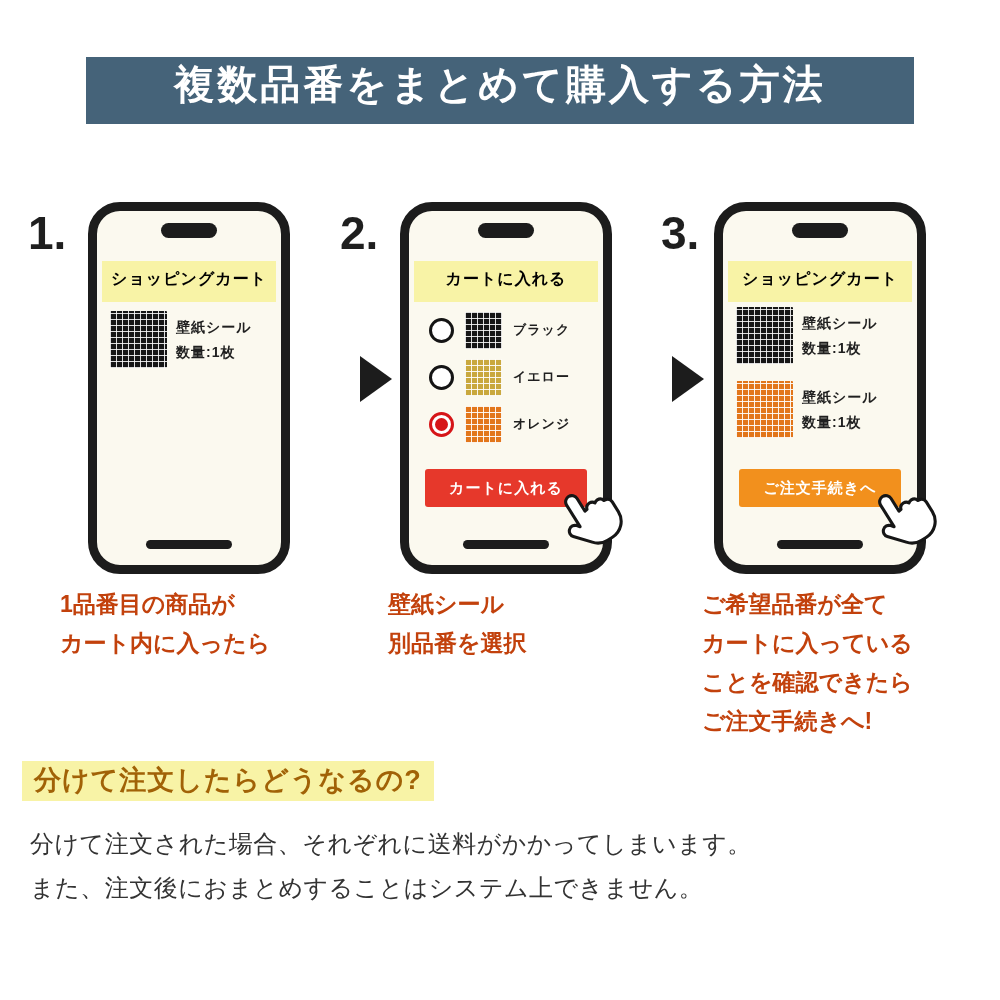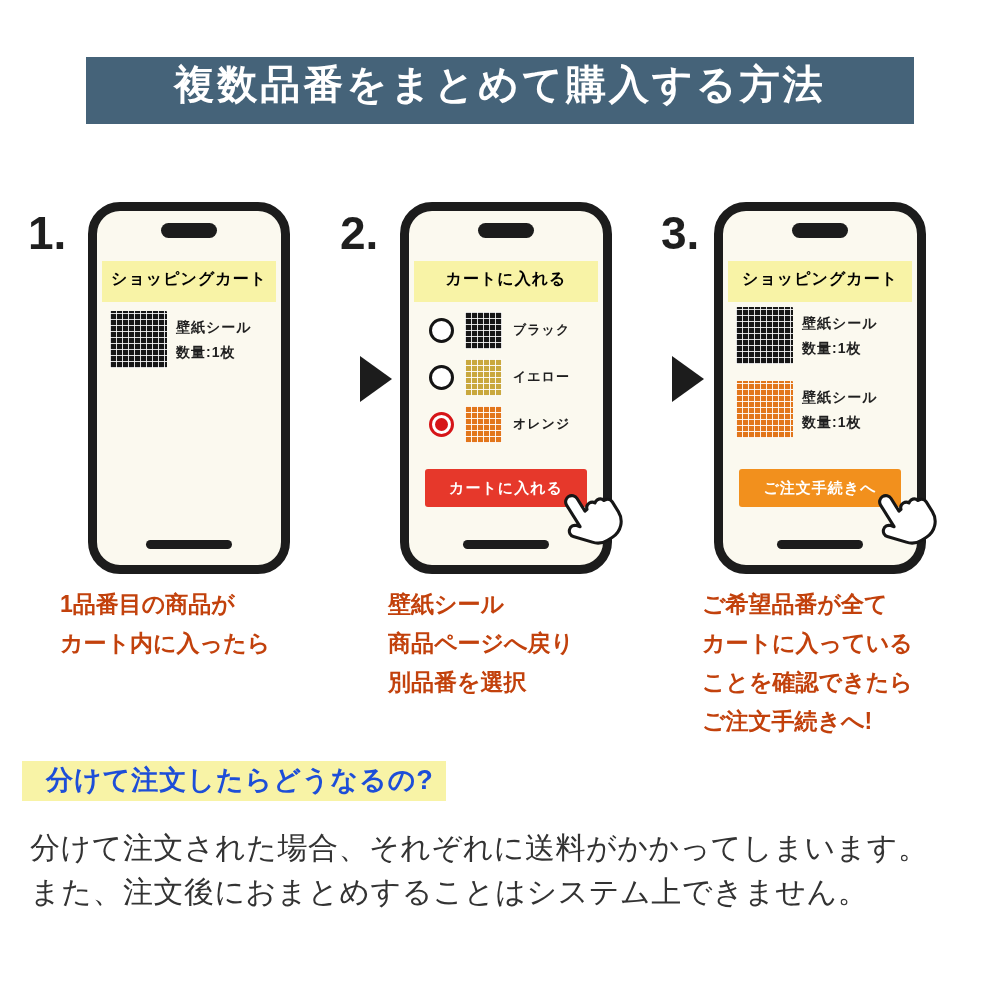--- a/index.html
+++ b/index.html
@@ -59,23 +59,23 @@
   .hand{position:absolute;width:66px;height:66px;right:-18px;top:272px;transform:rotate(-32deg);z-index:5;}
 
   .arrow{position:absolute;top:356px;width:0;height:0;border-top:23px solid transparent;
          border-bottom:23px solid transparent;border-left:32px solid #1c1c1c;}
   .arrow1{left:360px;} .arrow2{left:672px;}
 
   .caption{position:absolute;top:585px;font-size:23px;font-weight:600;color:#c2410c;line-height:39px;white-space:nowrap;}
   .cap1{left:60px;} .cap2{left:388px;} .cap3{left:694px;margin-left:8px;}
 
   .footer-heading{position:absolute;left:22px;top:762px;}
-  .footer-heading .highlight{background:#f8f3a6;padding:4px 12px 6px 24px;font-size:27px;
-                             font-weight:bold;color:#1d4ed8;letter-spacing:1px;text-align:center;}
-  .footer-line{position:absolute;left:30px;font-size:30px;color:#333;font-weight:500;
+  .footer-heading .highlight{background:#f8f3a6;padding:4px 12px 6px 12px;font-size:27px;
+                             font-weight:bold;color:#a16207;letter-spacing:1px;text-align:center;}
+  .footer-line{position:absolute;left:30px;font-size:24px;color:#333;font-weight:500;
                letter-spacing:.5px;white-space:nowrap;text-align:center;}
   .fl1{top:828px;} .fl2{top:872px;}
 </style>
 </head>
 <body>
 
 <div class="stage">
 
   <div class="banner">
     <span>複数品番をまとめて購入する方法</span>
@@ -125,21 +125,20 @@
     <button class="phone-btn btn-red">カートに入れる</button>
 
     <svg class="hand" viewBox="0 0 64 64">
       <path d="M26 6c3.3 0 6 2.7 6 6v14.5l2.6-.5c.6-2.3 2.7-4 5.2-4 2 0 3.8 1.1 4.7 2.8.9-.8 2.1-1.3 3.4-1.3 2.5 0 4.6 1.7 5.2 4h.7c3 0 5.4 2.4 5.4 5.4V44c0 9.9-8.1 18-18 18h-5.5c-5.2 0-10.2-2.3-13.6-6.3L9.4 41.3c-2-2.3-1.7-5.8.6-7.8 2.3-2 5.8-1.7 7.8.6l2.2 2.6V12c0-3.3 2.7-6 6-6z" fill="#ffffff" stroke="#161616" stroke-width="3" stroke-linejoin="round"></path>
     </svg>
 
     <div class="homebar"></div>
   </div>
   <div class="caption cap2">
     <div>壁紙シール</div>
-    <div>商品ページへ戻り</div>
     <div>別品番を選択</div>
   </div>
 
   <div class="arrow arrow2"></div>
 
   <div class="step-num num3">3.</div>
   <div class="phone phone3">
     <div class="notch"></div>
     <div class="phone-header">ショッピングカート</div>
 

